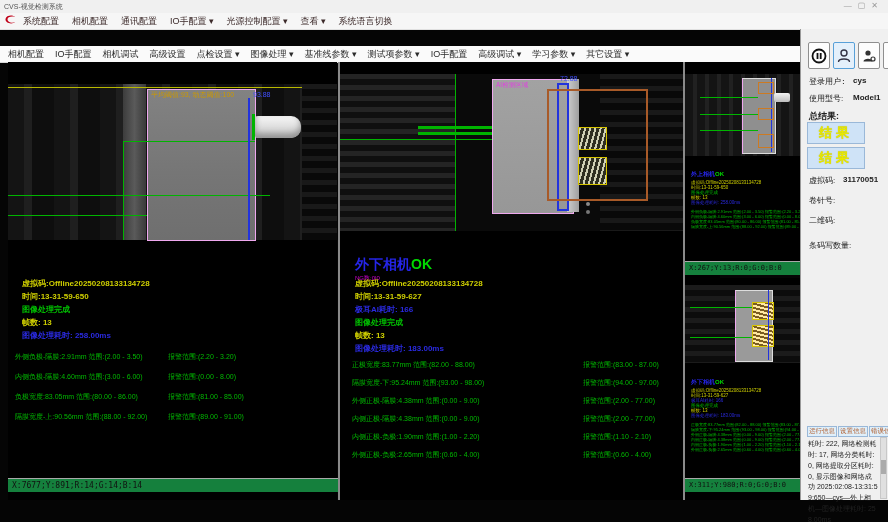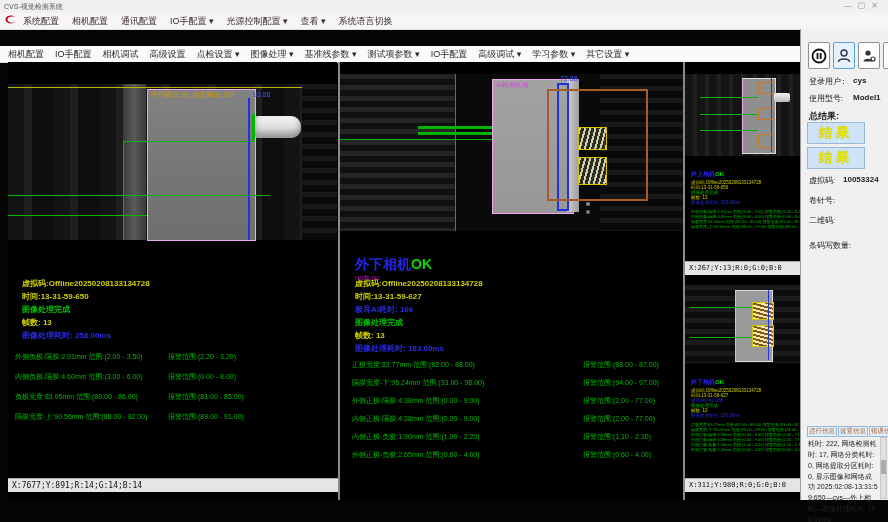--- a/index.html
+++ b/index.html
@@ -21,21 +21,21 @@
   .divider-v{width:2px;background:#8a8a8a;}
   .imgbase{background:repeating-linear-gradient(90deg,#141414 0 16px,#1f1f1f 16px 24px,#0e0e0e 24px 46px);}
   .ribs{background:repeating-linear-gradient(180deg,#242424 0 5px,#0f0f0f 5px 11px);}
   .ribs-dark{background:repeating-linear-gradient(180deg,#191919 0 5px,#090909 5px 12px);}
   .sheet{background:linear-gradient(180deg,#828282,#767676 55%,#6f6f6f);border:1px solid #efa8ef;}
   .gline{background:#00b400;}
   .yline{background:#b8b800;}
   .bline{background:#2233dd;}
   .texture-box{background:repeating-linear-gradient(105deg,#cfcfb4 0 2px,#2e2e20 2px 5px);border:1px solid #d6c400;}
   .glow-box{background:repeating-linear-gradient(15deg,#ffe9a0 0 2px,#7a5c20 2px 4px);border:1px solid #d6c400;}
-  .statusline{background:#e5e5e5;border-top:1px solid #a8a8a8;font-family:"DejaVu Sans Mono",monospace;font-size:8px;color:#111;line-height:13px;padding-left:4px;}
+  .statusline{background:#15803d;border-top:1px solid #a8a8a8;font-family:"DejaVu Sans Mono",monospace;font-size:8px;color:#111;line-height:13px;padding-left:4px;}
   
   .t-title{color:#2525e8;font-weight:bold;font-size:14px;}
   .t-ok{color:#00d800;font-weight:bold;font-size:14px;}
   .t-y{color:#cfcf00;font-weight:600;font-size:8px;white-space:nowrap;}
   .t-g{color:#00c000;font-weight:600;font-size:8px;white-space:nowrap;}
   .t-b{color:#2a2ae0;font-weight:600;font-size:8px;white-space:nowrap;}
   .t-m{color:#d000d0;font-size:6px;white-space:nowrap;}
   .row-g{color:#00b800;font-size:7px;white-space:nowrap;}
   .ann-y{color:#cc9900;font-size:7px;white-space:nowrap;}
   .ann-b{color:#4050ff;font-size:7px;white-space:nowrap;}
@@ -285,21 +285,21 @@
     </div>
 
     <div class="abs sb-label" style="left:8px;top:47px;font-family:Liberation Mono, monospace;">登录用户:</div>
     <div class="abs sb-label" style="left:52px;top:47px;font-weight:bold;">cys</div>
     <div class="abs sb-label" style="left:8px;top:64px;">使用型号:</div>
     <div class="abs sb-label" style="left:52px;top:64px;font-weight:bold;">Model1</div>
     <div class="abs sb-label" style="left:8px;top:81px;font-weight:bold;font-size:9px;">总结果:</div>
     <div class="abs result-box" style="left:6px;top:93px;">结果</div>
     <div class="abs result-box" style="left:6px;top:118px;">结果</div>
     <div class="abs sb-label" style="left:8px;top:146px;">虚拟码:</div>
-    <div class="abs sb-label" style="left:42px;top:146px;font-weight:bold;">10053324</div>
+    <div class="abs sb-label" style="left:42px;top:146px;font-weight:bold;">31170051</div>
     <div class="abs sb-label" style="left:8px;top:166px;">卷针号:</div>
     <div class="abs sb-label" style="left:8px;top:186px;">二维码:</div>
     <div class="abs sb-label" style="left:8px;top:211px;">条码写数量:</div>
 
     <div class="abs" style="left:6px;top:397px;display:flex;">
       <span class="info-tab">运行信息</span>
       <span class="info-tab">设置信息</span>
       <span class="info-tab">错误信息</span>
     </div>
     <div class="abs log-text" style="left:7px;top:410px;">耗时: 222, 网络检测耗时: 17, 网络分类耗时: 0, 网络提取分区耗时: 0, 显示图像和网络成功 2025:02:08-13:31:59:650—cys—外上相机—图像处理耗时: 258.00ms</div>

